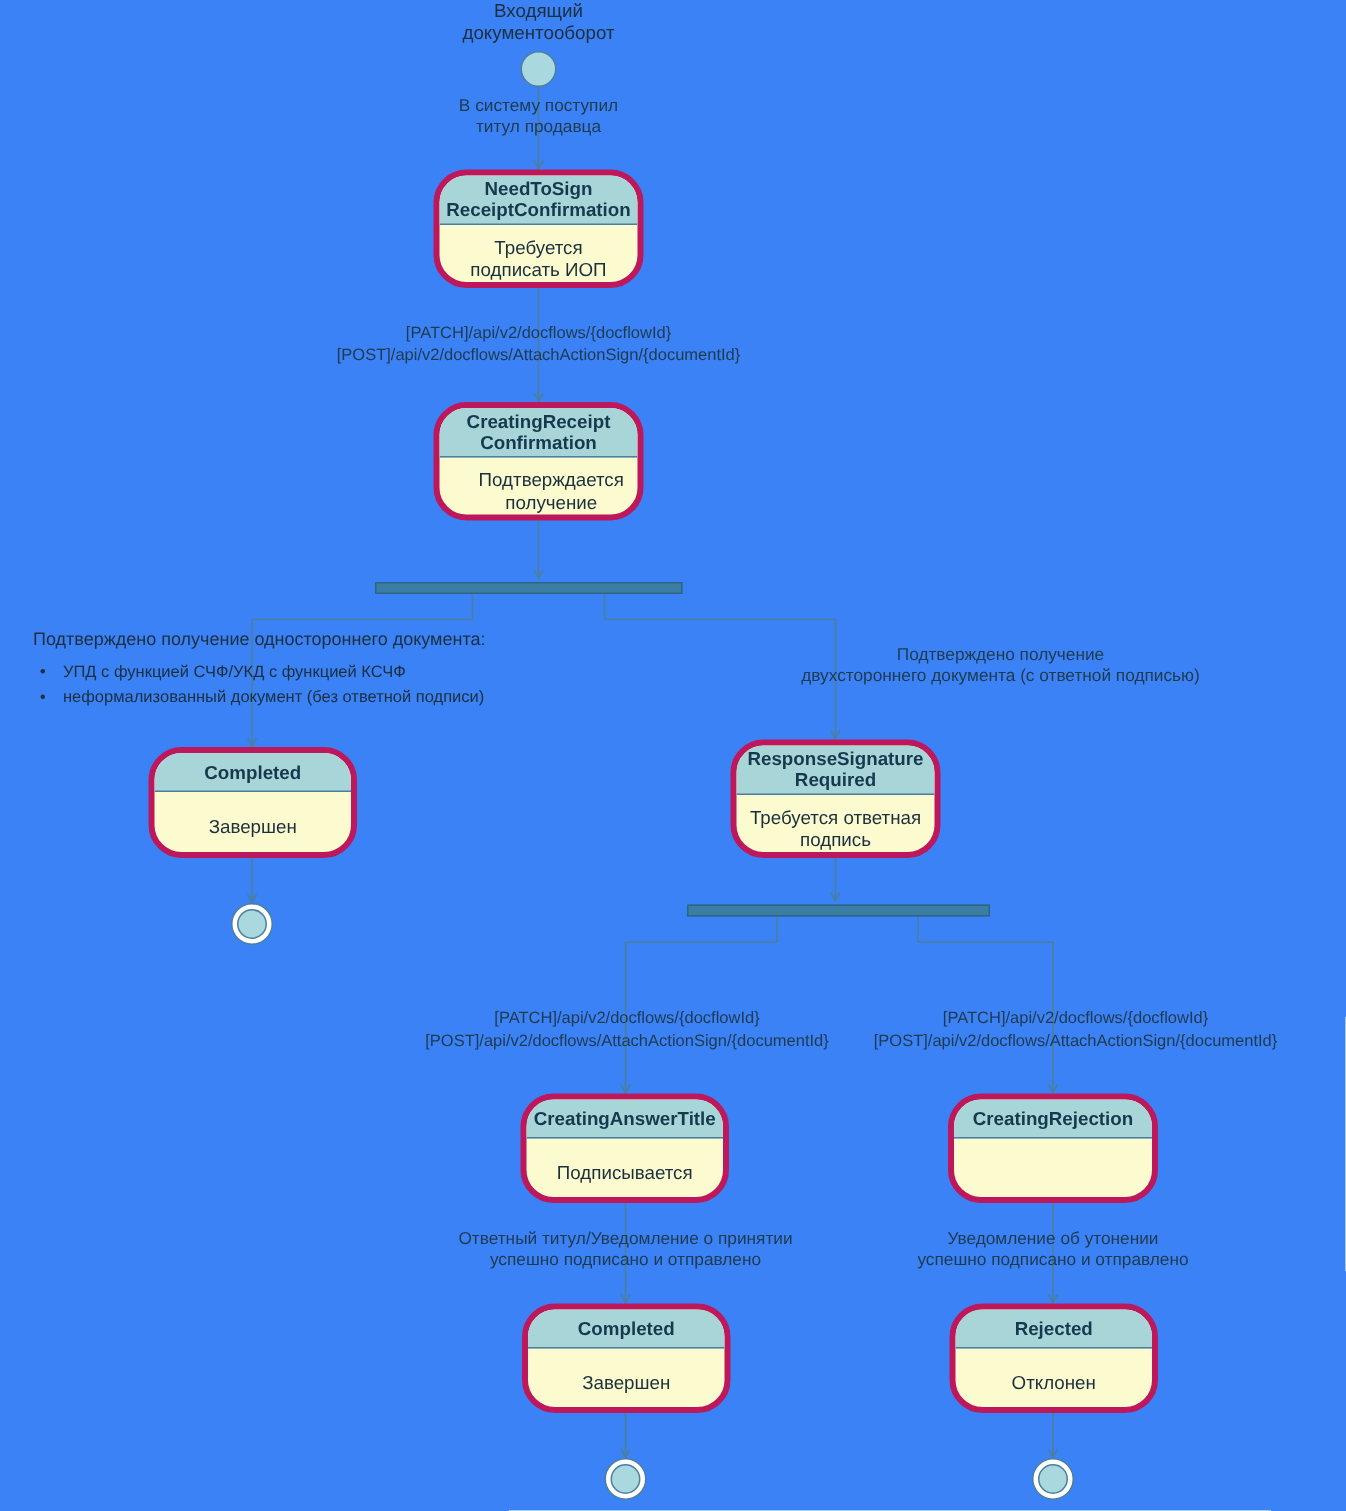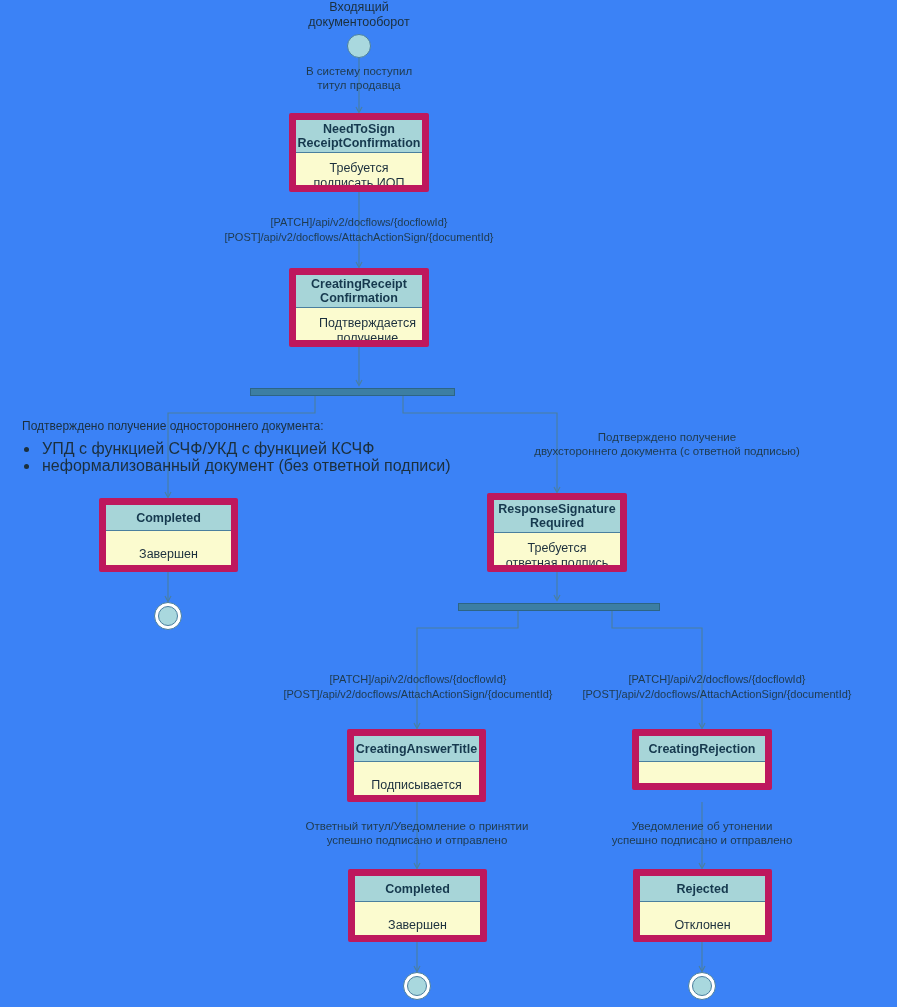--- a/index.html
+++ b/index.html
@@ -24,22 +24,22 @@
     top: 0;
     width: 897px;
     height: 1007px;
     pointer-events: none;
   }
 
   
   .state {
     position: absolute;
     box-sizing: border-box;
-    border: 7px solid #be185d;
-    border-radius: 2px;
+    border: 4px solid #be185d;
+    border-radius: 22px;
     background: #fbfbcf;
     overflow: hidden;
     box-shadow: 0 0 0 0 rgba(0,0,0,0);
   }
   .state .hdr {
     background: #a7d5d8;
     border-bottom: 1px solid #4a7f9e;
     color: #16394e;
     font-weight: bold;
     font-size: 12.5px;
@@ -116,21 +116,21 @@
   .guard-title {
     position: absolute;
     font-size: 12px;
     line-height: 16px;
     color: #1b2f3d;
   }
   .guard-list {
     position: absolute;
     margin: 0;
     padding-left: 18px;
-    font-size: 16px;
+    font-size: 11px;
     line-height: 17px;
     color: #1b2f3d;
     list-style-type: disc;
   }
   .guard-list li { padding-left: 2px; }
   .api-label {
     position: absolute;
     font-size: 11px;
     line-height: 14.5px;
     color: #1f3a4d;
@@ -241,21 +241,21 @@
 [POST]/api/v2/docflows/AttachActionSign/{documentId}</div>
 
   <div class="api-label" style="left:537px; top:672px; width:360px;">[PATCH]/api/v2/docflows/{docflowId}
 [POST]/api/v2/docflows/AttachActionSign/{documentId}</div>
 
   <div class="state" style="left:347px; top:729px; width:139px; height:73px;">
     <div class="hdr" style="height:26px;">CreatingAnswerTitle</div>
     <div class="bdy" style="height:46px;">Подписывается</div>
   </div>
 
-  <div class="state" style="left:632px; top:729px; width:140px; height:61px;">
+  <div class="state" style="left:632px; top:729px; width:140px; height:73px;">
     <div class="hdr" style="height:26px;">CreatingRejection</div>
   </div>
 
   <div class="edge-label" style="left:282px; top:819px; width:270px;">Ответный титул/Уведомление о принятии
 успешно подписано и отправлено</div>
 
   <div class="edge-label" style="left:567px; top:819px; width:270px;">Уведомление об утонении
 успешно подписано и отправлено</div>
 
   <div class="state" style="left:348px; top:869px; width:139px; height:73px;">

